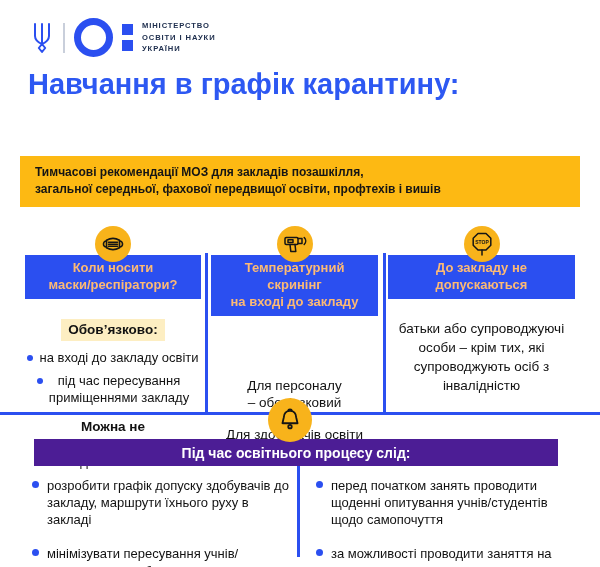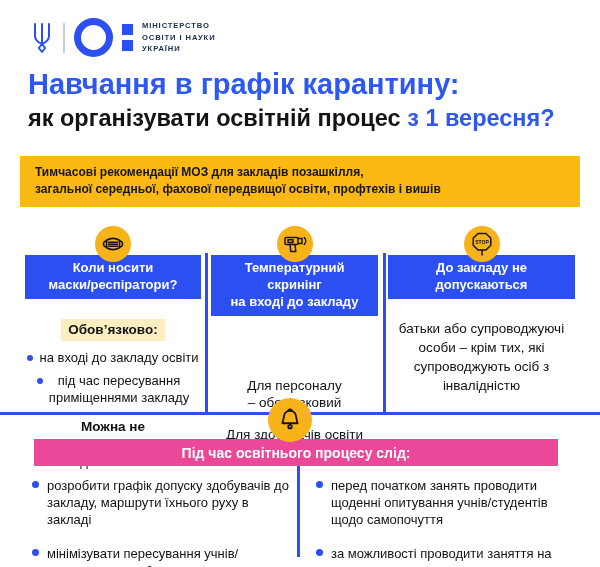--- a/index.html
+++ b/index.html
@@ -25,21 +25,21 @@
           padding:8px 12px 9px 15px;font-size:12px;font-weight:bold;line-height:1.4;color:#151515;white-space:pre-line;}
 
   
   .cols{position:absolute;left:20px;top:224px;width:560px;display:flex;}
   .col{box-sizing:border-box;padding:0 5px;}
   .col-1{width:186px;}
   .col-2{width:177px;}
   .col-3{width:197px;}
   .icon-circle{width:36px;height:36px;border-radius:50%;background:#f8b31b;margin:2px auto -7px auto;
                display:flex;align-items:center;justify-content:center;position:relative;z-index:2;}
-  .col-header{background:#2b4ff0;color:#ffffff;font-weight:bold;font-size:13px;line-height:1.3;text-align:center;
+  .col-header{background:#2b4ff0;color:#fdba74;font-weight:bold;font-size:13px;line-height:1.3;text-align:center;
               min-height:44px;box-sizing:border-box;display:flex;align-items:center;justify-content:center;
               padding:5px 6px;white-space:pre-line;position:relative;z-index:1;}
   .col-body{padding-top:20px;text-align:center;font-size:13px;line-height:1.3;}
   .hl-label{display:inline-block;background:#fdeec2;padding:2px 7px;font-weight:800;font-size:13.5px;}
   .bullets{margin-top:9px;}
   .bullet{display:flex;justify-content:center;margin-bottom:7px;}
   .dot{width:6px;height:6px;border-radius:50%;background:#2b4ff0;margin:5px 6px 0 0;flex:0 0 auto;}
   .bullet-text{white-space:pre-line;text-align:center;}
   .note{margin-top:11px;}
   .note-bold{font-weight:800;font-size:13.5px;}
@@ -49,21 +49,21 @@
   .col-3 .col-body{padding-top:21px;font-size:13.5px;line-height:1.4;white-space:pre-line;}
 
   
   .v-divider{position:absolute;width:3px;background:#2b4ff0;top:253px;height:160px;}
   .vd-1{left:205px;} .vd-2{left:383px;}
   .h-line{position:absolute;left:0;top:412px;width:600px;height:3px;background:#2b4ff0;}
 
   
   .bell-badge{position:absolute;left:268px;top:398px;width:44px;height:44px;border-radius:50%;background:#f8b31b;
               display:flex;align-items:center;justify-content:center;z-index:3;}
-  .bottom-bar{position:absolute;left:34px;top:439px;width:524px;height:27px;background:#ec4899;color:#fff;
+  .bottom-bar{position:absolute;left:34px;top:439px;width:524px;height:27px;background:#4c1d95;color:#fff;
               display:flex;align-items:center;justify-content:center;font-size:14px;font-weight:bold;z-index:2;}
   .bottom-divider{position:absolute;left:297px;top:466px;width:3px;height:91px;background:#2b4ff0;}
   .b-list{position:absolute;top:477px;}
   .b-list-left{left:32px;width:262px;}
   .b-list-right{left:316px;width:244px;}
   .b-item{display:flex;margin-bottom:17px;font-size:13px;line-height:1.32;text-align:left;}
   .b-item .dot{margin:4px 8px 0 0;width:7px;height:7px;}
 
   svg{display:block;}
 </style>
@@ -86,24 +86,20 @@
         <span></span>
         <span></span>
       </span>
     <span class="ministry-name">МІНІСТЕРСТВО
 ОСВІТИ І НАУКИ
 УКРАЇНИ</span>
   </div>
 
   <div class="title-block">
     <div class="title-l1">Навчання в графік карантину:</div>
-    <div class="title-l2">
-      <span>як організувати освітній процес</span>
-      <span class="title-accent">з 1 вересня?</span>
-    </div>
   </div>
 
   <div class="banner">Тимчасові рекомендації МОЗ для закладів позашкілля,
 загальної середньої, фахової передвищої освіти, профтехів і вишів</div>
 
   <div class="cols">
 
     <div class="col col-1">
       <div class="icon-circle">
         <span>

